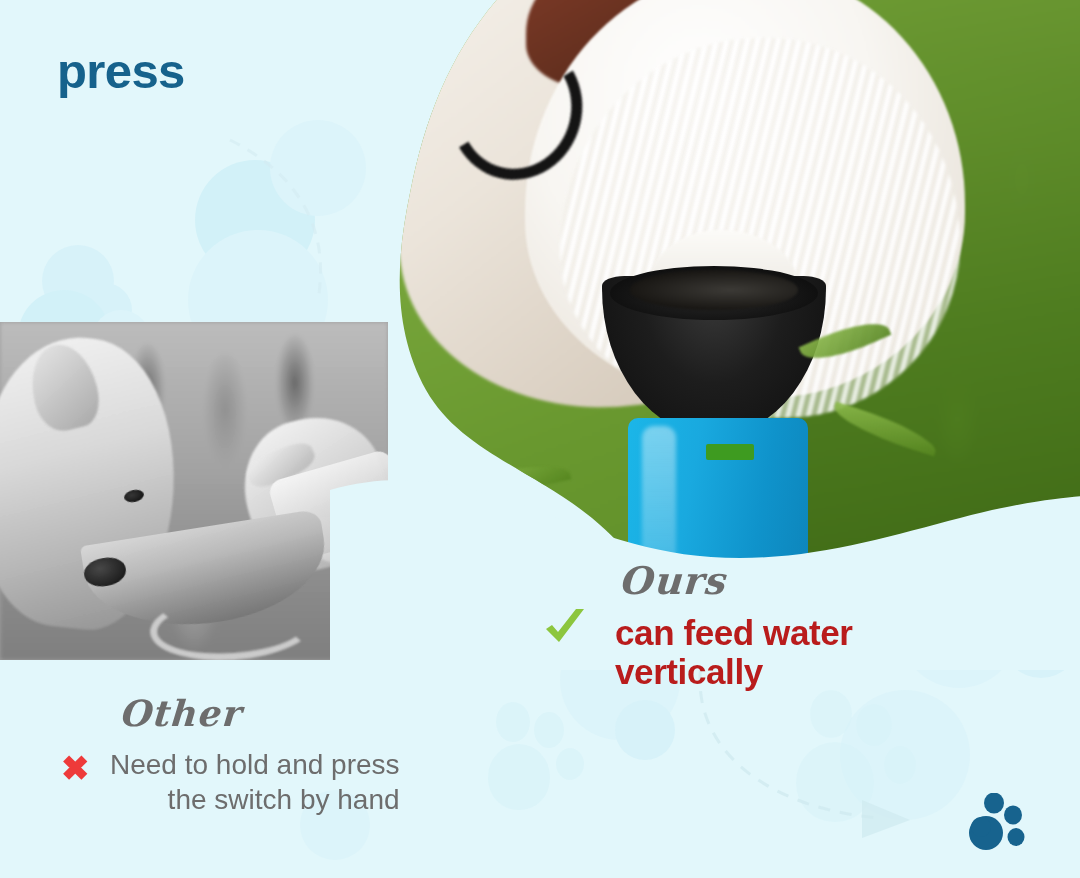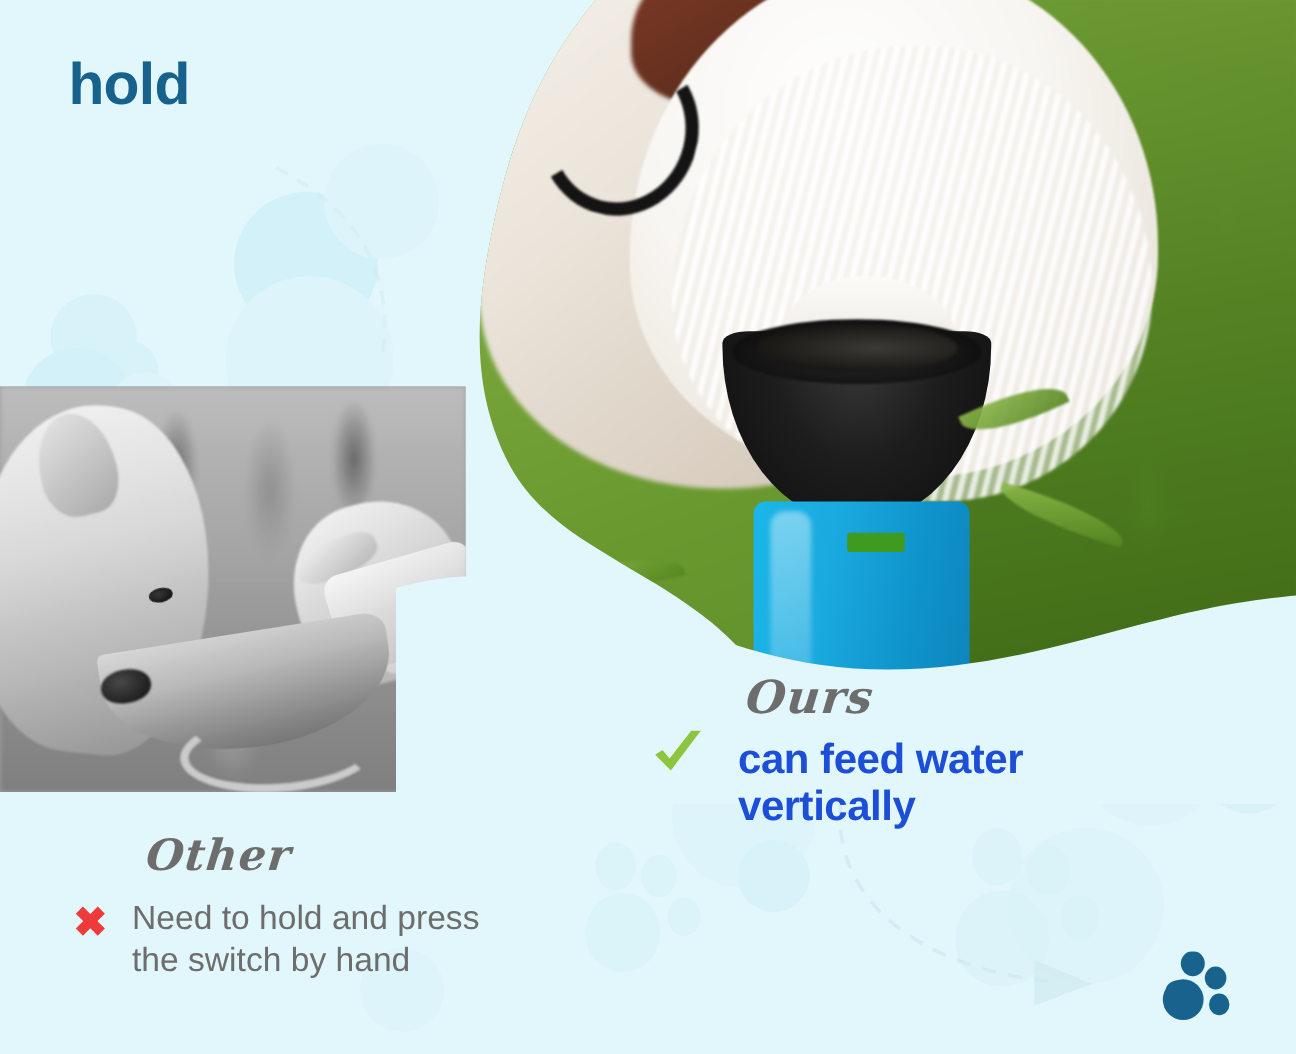--- a/index.html
+++ b/index.html
@@ -225,39 +225,39 @@
   .ours-label{
     position:absolute;left:622px;top:558px;z-index:8;
     color:#6d6d6d;font-size:38px;
     font-family:"DejaVu Serif", serif;
     font-style:italic;font-weight:bold;letter-spacing:1px;
     transform:skewX(-6deg);
   }
   .ours-check{position:absolute;left:543px;top:607px;z-index:8;width:44px;height:44px;}
   .ours-text{
     position:absolute;left:615px;top:613px;z-index:8;
-    color:#1d4ed8;font-weight:bold;font-size:35px;line-height:1.12;
+    color:#b91c1c;font-weight:bold;font-size:35px;line-height:1.12;
     letter-spacing:-.4px;
   }
   .ours-text .l2{display:block;}
 
   .other-label{
     position:absolute;left:122px;top:692px;z-index:8;
     color:#6d6d6d;font-size:36px;
     font-family:"DejaVu Serif", serif;
     font-style:italic;font-weight:bold;letter-spacing:1px;
     transform:skewX(-6deg);
   }
   .other-x{
     position:absolute;left:61px;top:748px;z-index:8;
     color:#ee3a3a;font-weight:bold;font-size:34px;
   }
   .other-text{
     position:absolute;left:110px;top:748px;z-index:8;
-    color:#6d6d6d;font-size:28px;line-height:1.24;
+    color:#6d6d6d;font-size:28px;line-height:1.24;text-align:right;
   }
   .other-text .l2{display:block;}
 
   
   .paw{position:absolute;left:968px;top:793px;z-index:8;width:62px;height:60px;}
 </style>
 </head>
 <body>
 
 <div id="stage">
@@ -330,21 +330,21 @@
     <div class="bw-finger" style="left:246px;top:128px;width:70px;height:30px;transform:rotate(-24deg);"></div>
     <div class="bw-finger" style="left:300px;top:196px;width:76px;height:30px;transform:rotate(6deg);"></div>
     <div class="bw-finger" style="left:312px;top:216px;width:74px;height:28px;transform:rotate(10deg);"></div>
     <div class="bw-bottle"></div>
     <div class="bw-trough"></div>
     <div class="bw-nose"></div>
     <div class="bw-strap"></div>
   </div>
 
   <div class="headline">
-    <span class="l2">hold</span>
+    <span class="l2">press</span>
   </div>
 
 
   <div class="ours-label">Ours</div>
   <svg class="ours-check" viewBox="0 0 44 44">
     <path d="M 3 22 L 16 35 L 41 2 L 33 2 L 15 25 L 9 18 Z" fill="#8cc63e"></path>
   </svg>
   <div class="ours-text">
     <span>can feed water</span>
     <span class="l2">vertically</span>

